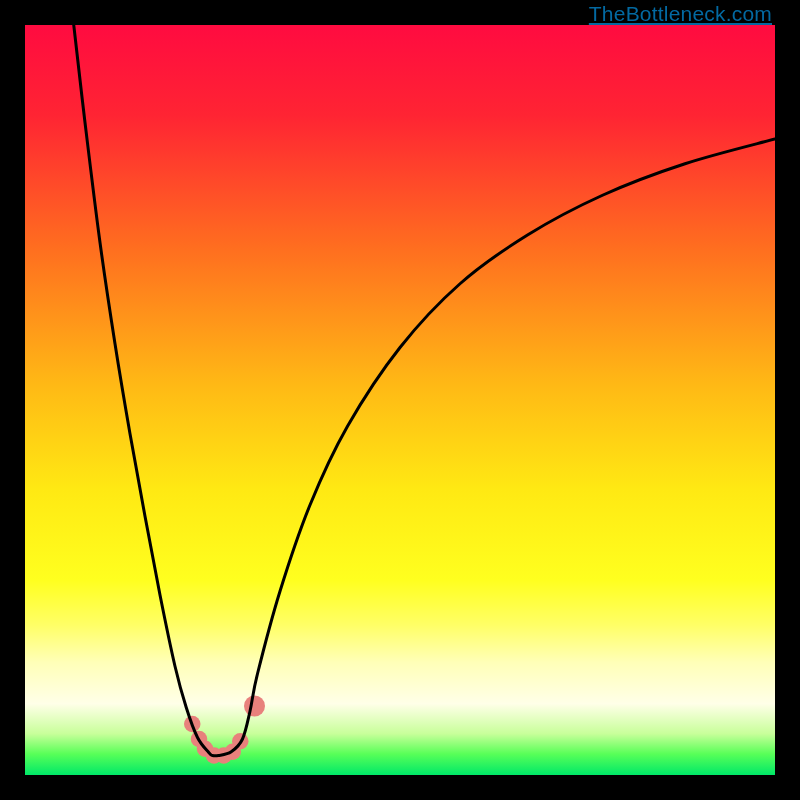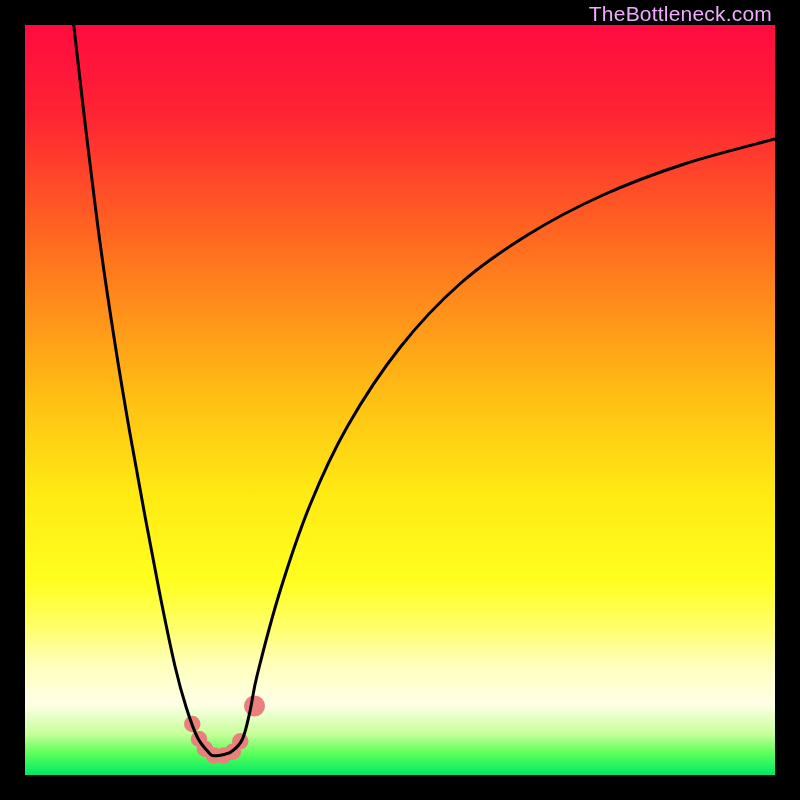--- a/index.html
+++ b/index.html
@@ -32,23 +32,24 @@
     top: 0;
     width: 100%;
     height: 100%;
   }
   .watermark {
     position: absolute;
     top: 2px;
     right: 28px;
     font-family: Arial, Helvetica, sans-serif;
     font-size: 21px;
-    color: #f0abfc;
+    color: #0369a1;
     font-weight: 400;
     letter-spacing: 0.2px;
+    text-decoration: underline;
   }
   svg.curve {
     position: absolute;
     left: 0;
     top: 0;
     width: 750px;
     height: 750px;
   }
 </style>
 </head>

